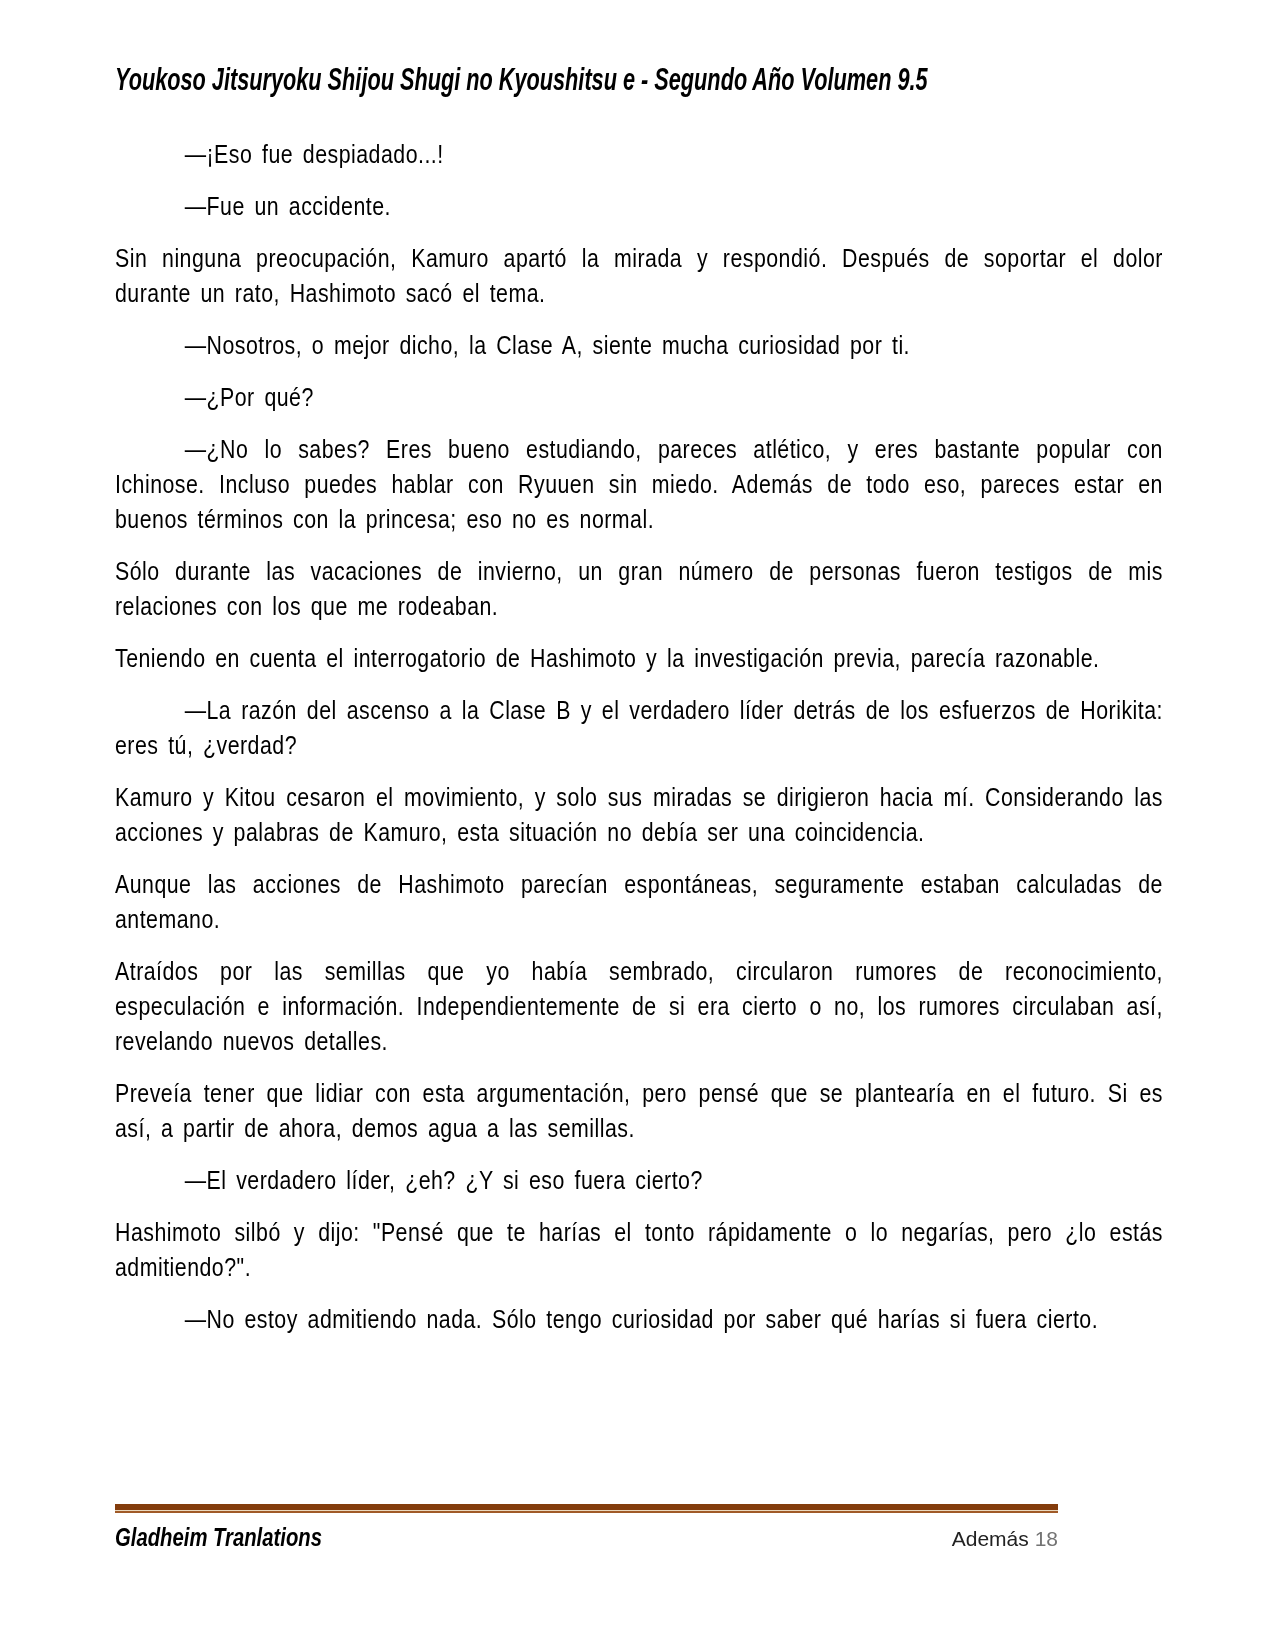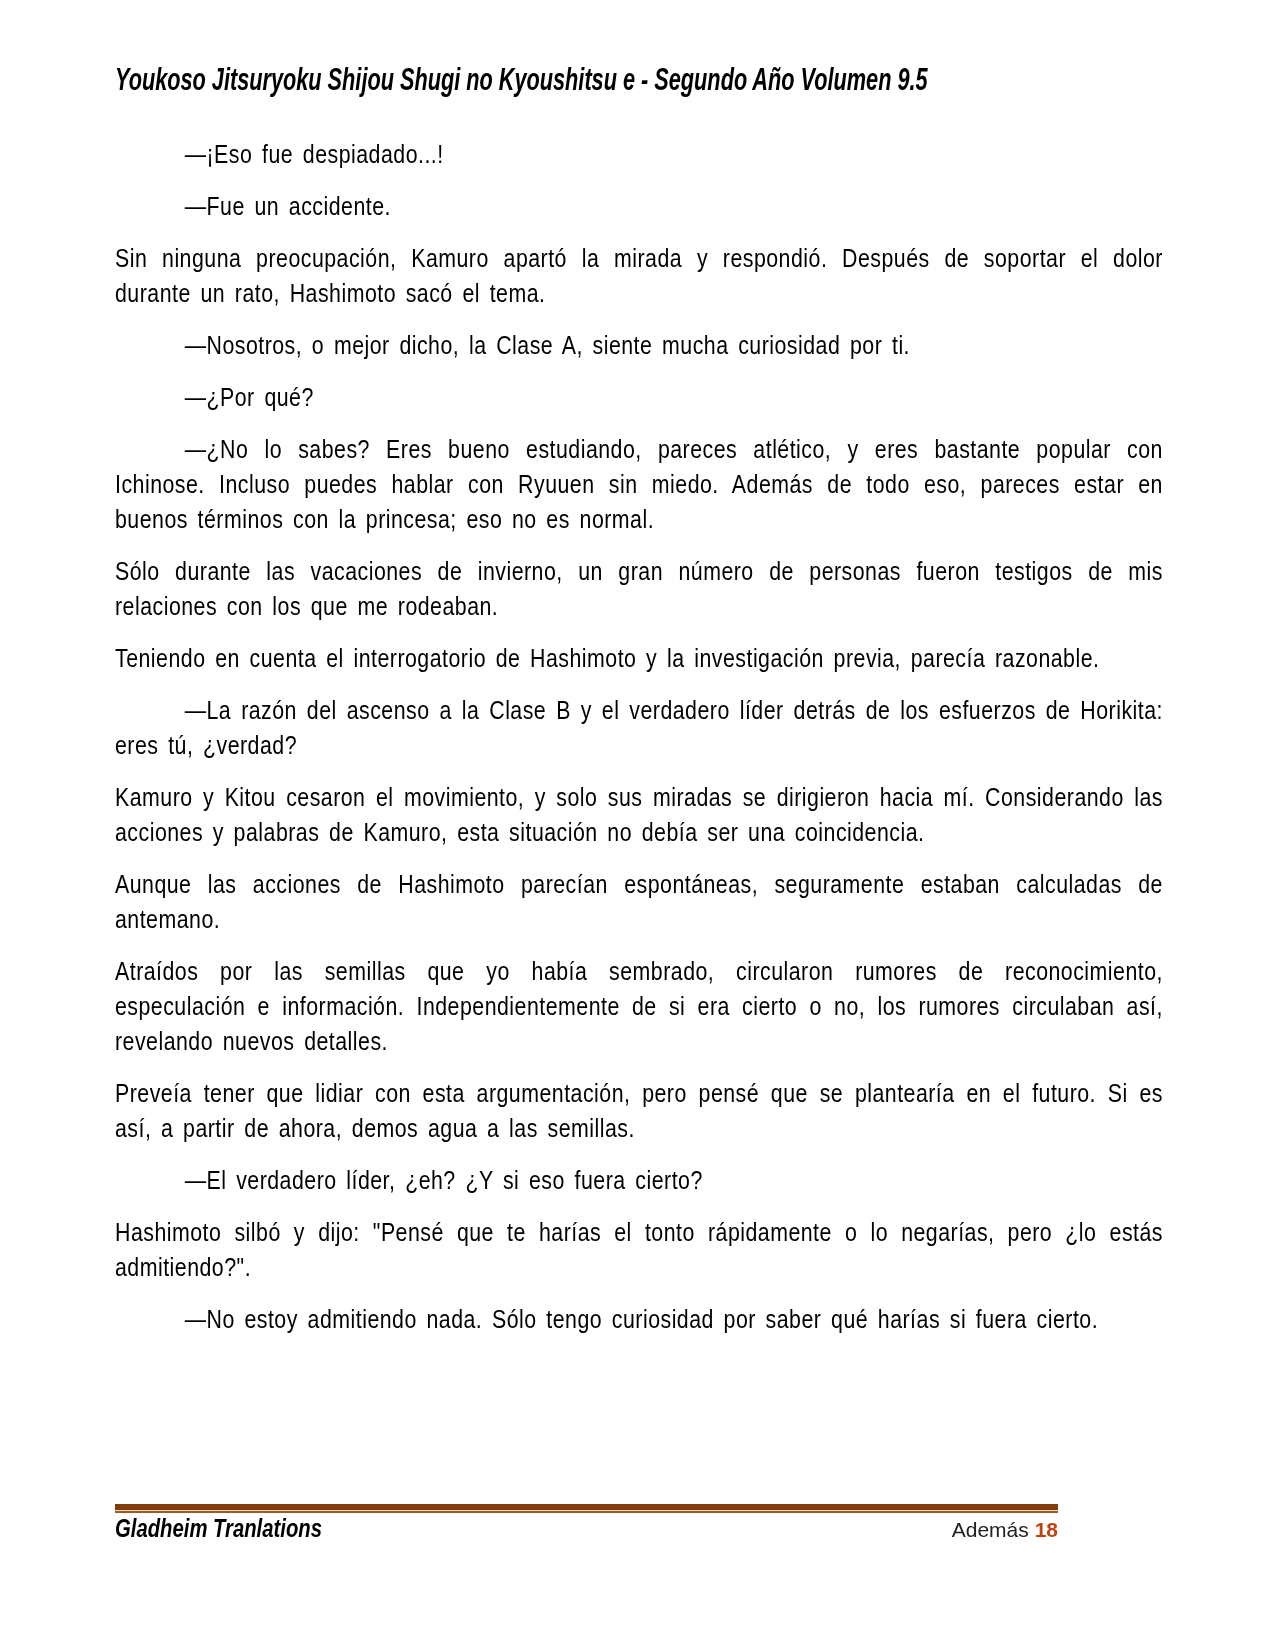--- a/index.html
+++ b/index.html
@@ -62,32 +62,33 @@
     right: 110px;
     top: 1504px;
   }
   .rule-thick { height: 6px; }
   .rule-gap   { height: 1px; }
   .rule-thin  { height: 2px; }
   .footer-row {
     display: flex;
     justify-content: space-between;
     align-items: baseline;
+    margin-top: 9px;
   }
   .footer-name {
     font-size: 26px;
     transform: scaleX(0.78);
   }
   .page-number-wrap {
     font-size: 21px;
     color: #222222;
   }
   .page-number-wrap .num {
-    font-weight: bold;
-    color: #c2410c;
+    font-weight: normal;
+    color: #737373;
   }
 </style>
 </head>
 <body>
 
 <div class="page">
 
   <div class="header">
     <span class="brush header-title">Youkoso Jitsuryoku Shijou Shugi no Kyoushitsu e - Segundo Año Volumen 9.5</span>
   </div>

